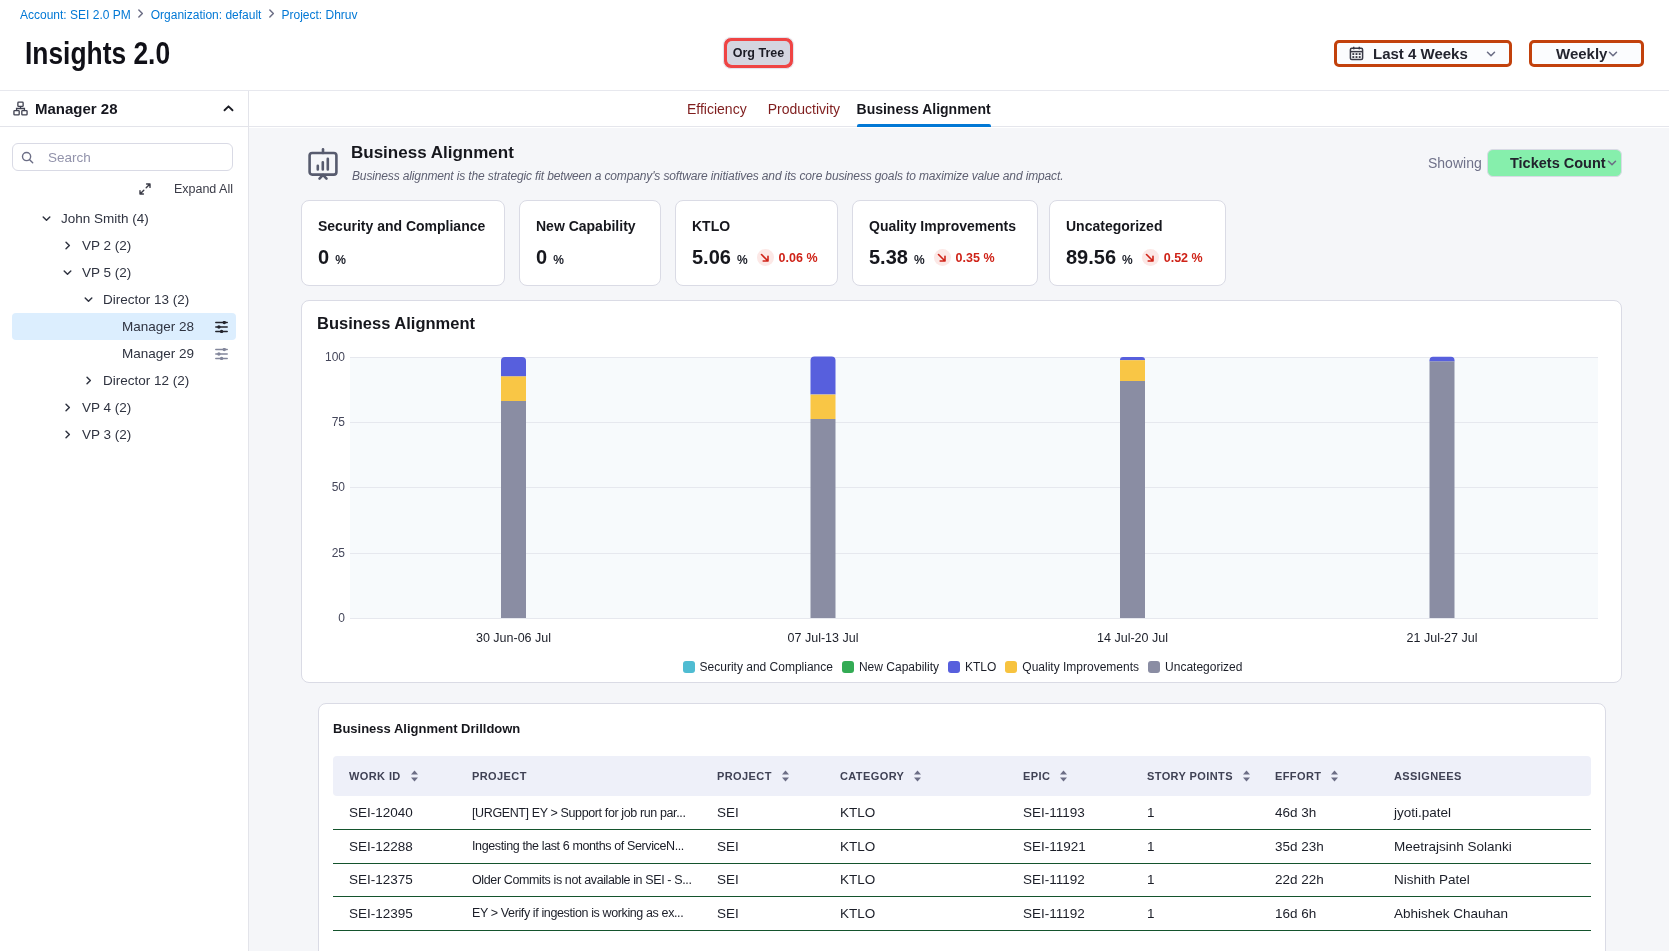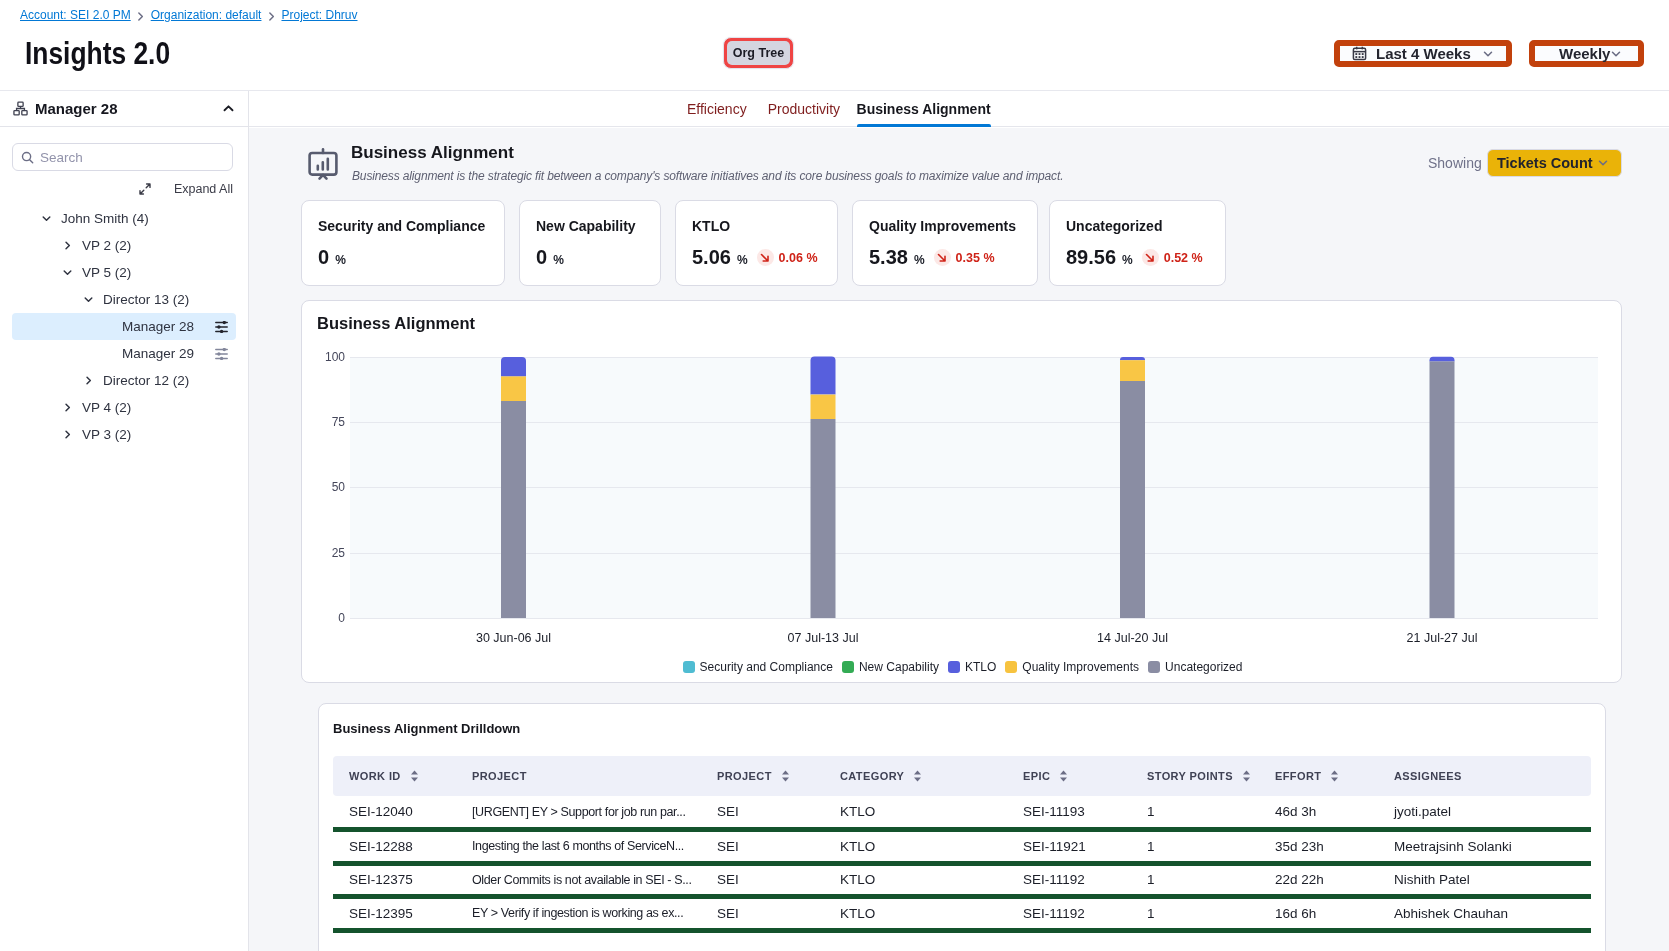--- a/index.html
+++ b/index.html
@@ -1,48 +1,48 @@
 <!DOCTYPE html>
 <html><head>
 <meta charset="utf-8">
 <style>
 * { margin:0; padding:0; box-sizing:border-box; }
 html,body { width:1669px; height:951px; overflow:hidden; background:#fff;
   font-family:"Liberation Sans", sans-serif; }
 
-#crumbs { position:absolute; left:20px; top:8px; display:flex; align-items:flex-end;
-  font-size:12px; color:#0278D5; gap:4.5px;text-decoration:underline; }
+#crumbs { position:absolute; left:20px; top:8px; display:flex; align-items:flex-start;
+  font-size:12px; color:#0278D5; gap:4.5px; }
 #crumbs .sep { display:flex; align-items:center; }
 #title { position:absolute; left:25px; top:37px; font-size:32px; line-height:1; font-weight:bold;
   color:#101017; transform:scaleX(0.824); transform-origin:left top; }
 #orgseg { position:absolute; left:723px; top:37px; width:71px; height:32px;
   background:#ef4444; border:1px solid #E3E4EC; border-radius:8px; padding:3px;
   box-shadow:0 0 2px rgba(40,41,61,.06); }
 #orgseg .in { width:100%; height:100%; background:#D4D5E0; border-radius:5px;
   display:flex; align-items:center; justify-content:center; font-size:12.5px;
   font-weight:bold; color:#1B1B25; }
 .topsel { position:absolute; top:40px; height:27px; background:#FBFCFE;
-  border:6px solid #c2410c; border-radius:5px; display:flex; align-items:center;
+  border:3px solid #c2410c; border-radius:5px; display:flex; align-items:center;
   font-size:15px; font-weight:bold; color:#24252F; }
 #sel1 { left:1334px; width:178px; padding:0 12px; }
 #sel2 { left:1529px; width:115px; padding:0 24px; }
 .topsel .chev { margin-left:auto; display:flex; }
 #topline { position:absolute; left:0; top:90px; width:1669px; height:0;
   border-top:1px solid #E7E8EE; }
 
 #side { position:absolute; left:0; top:91px; width:249px; height:860px;
   background:#fff; border-right:1px solid #E3E4EA; }
 #side-head { height:36px; border-bottom:1px solid #E3E4EA; display:flex;
   align-items:center; padding:0 13px; }
 #side-head .t { font-size:15px; font-weight:bold; color:#16171F; margin-left:7px; }
 #side-head .chev { margin-left:auto; display:flex; }
 #search { position:absolute; left:12px; top:52px; width:221px; height:28px;
   border:1px solid #D9DAE5; border-radius:6px; display:flex; align-items:center;
   padding:0 8px; background:#fff; }
-#search .ph { font-size:13.5px; color:#9293AB; margin-left:6px; }
+#search .ph { font-size:13.5px; color:#9293AB; margin-left:14px; }
 #expand { position:absolute; right:15px; top:91px; display:flex; align-items:center;
   gap:23px; font-size:12.5px; color:#3A3B47; }
 #tree { position:absolute; left:0; top:114px; width:248px; }
 .trow { height:27px; display:flex; align-items:center; font-size:13.5px;
   color:#2F3340; position:relative; }
 .trow .chev { position:absolute; display:flex; }
 .trow .lbl { position:absolute; }
 .trow .flt { position:absolute; left:215px; display:flex; }
 .trow.sel { }
 .selbg { position:absolute; left:12px; width:224px; height:27px; background:#DCEEFE;
@@ -60,22 +60,22 @@
 #panel { position:absolute; left:249px; top:128px; width:1420px; height:823px;
   background:#F5F6F9; overflow:hidden; }
 
 #bicon { position:absolute; left:305px; top:146px; }
 #shead-title { position:absolute; left:351px; top:143px; font-size:17px;
   font-weight:bold; color:#16171D; }
 #shead-desc { position:absolute; left:352px; top:169px; font-size:12px; letter-spacing:-0.14px;
   color:#5E6072;font-style:italic; }
 #showing { position:absolute; left:1428px; top:155px; font-size:14px; color:#6F7189; }
 #showsel { position:absolute; left:1487px; top:149px; width:135px; height:28px;
-  background:#eab308; border:1px solid #D9DAE5; border-radius:6px; display:flex;
-  align-items:center; padding:0 12px 0 9px; font-size:14.5px; font-weight:bold;
+  background:#86efac; border:1px solid #D9DAE5; border-radius:6px; display:flex;
+  align-items:center; padding:0 12px 0 22px; font-size:14.5px; font-weight:bold;
   color:#22232D; white-space:nowrap; }
 #showsel .chev { margin-left:auto; display:flex; }
 
 #cards { position:absolute; left:301px; top:200px; display:flex; gap:14px; }
 .card { background:#fff; border:1px solid #DADBE5; border-radius:8px; height:86px;
   padding:17px 16px 0 16px; }
 .card .ct { font-size:14px; font-weight:bold; color:#16171D; white-space:nowrap; }
 .card .cv { margin-top:12px; display:flex; align-items:center; white-space:nowrap; }
 .card .num { font-size:20px; font-weight:bold; color:#16171D; }
 .card .pct { font-size:12px; font-weight:bold; color:#1B1E28; margin-left:6px; margin-top:4px; }
@@ -95,21 +95,21 @@
 #table-card { position:absolute; left:318px; top:703px; width:1288px; height:300px;
   background:#fff; border:1px solid #DADBE5; border-radius:8px; }
 #table-title { position:absolute; left:14px; top:17px; font-size:13px;
   font-weight:bold; color:#16171D; }
 #tbl { position:absolute; left:14px; top:52px; width:1258px; border-collapse:collapse;
   table-layout:fixed; }
 #tbl th { height:40px; background:#EEF0F9; font-size:11px; font-weight:bold;
   color:#3F4154; text-align:left; padding:0 0 0 16px; letter-spacing:0.4px; }
 #tbl th .hw { display:flex; align-items:center; gap:9px; }
 #tbl td { height:33.5px; font-size:13.5px; color:#1B1E28; padding:0 0 0 16px;
-  border-bottom:5px solid #14532d; white-space:nowrap; overflow:hidden; }
+  border-bottom:1px solid #14532d; white-space:nowrap; overflow:hidden; }
 #tbl td.sum { font-size:12.5px; letter-spacing:-0.38px; }
 #tbl th:first-child { border-radius:4px 0 0 4px; }
 #tbl th:last-child { border-radius:0 4px 4px 0; }
 </style>
 </head>
 <body>
 
 <div id="crumbs">
   <span>Account: SEI 2.0 PM</span>
   <span class="sep">

